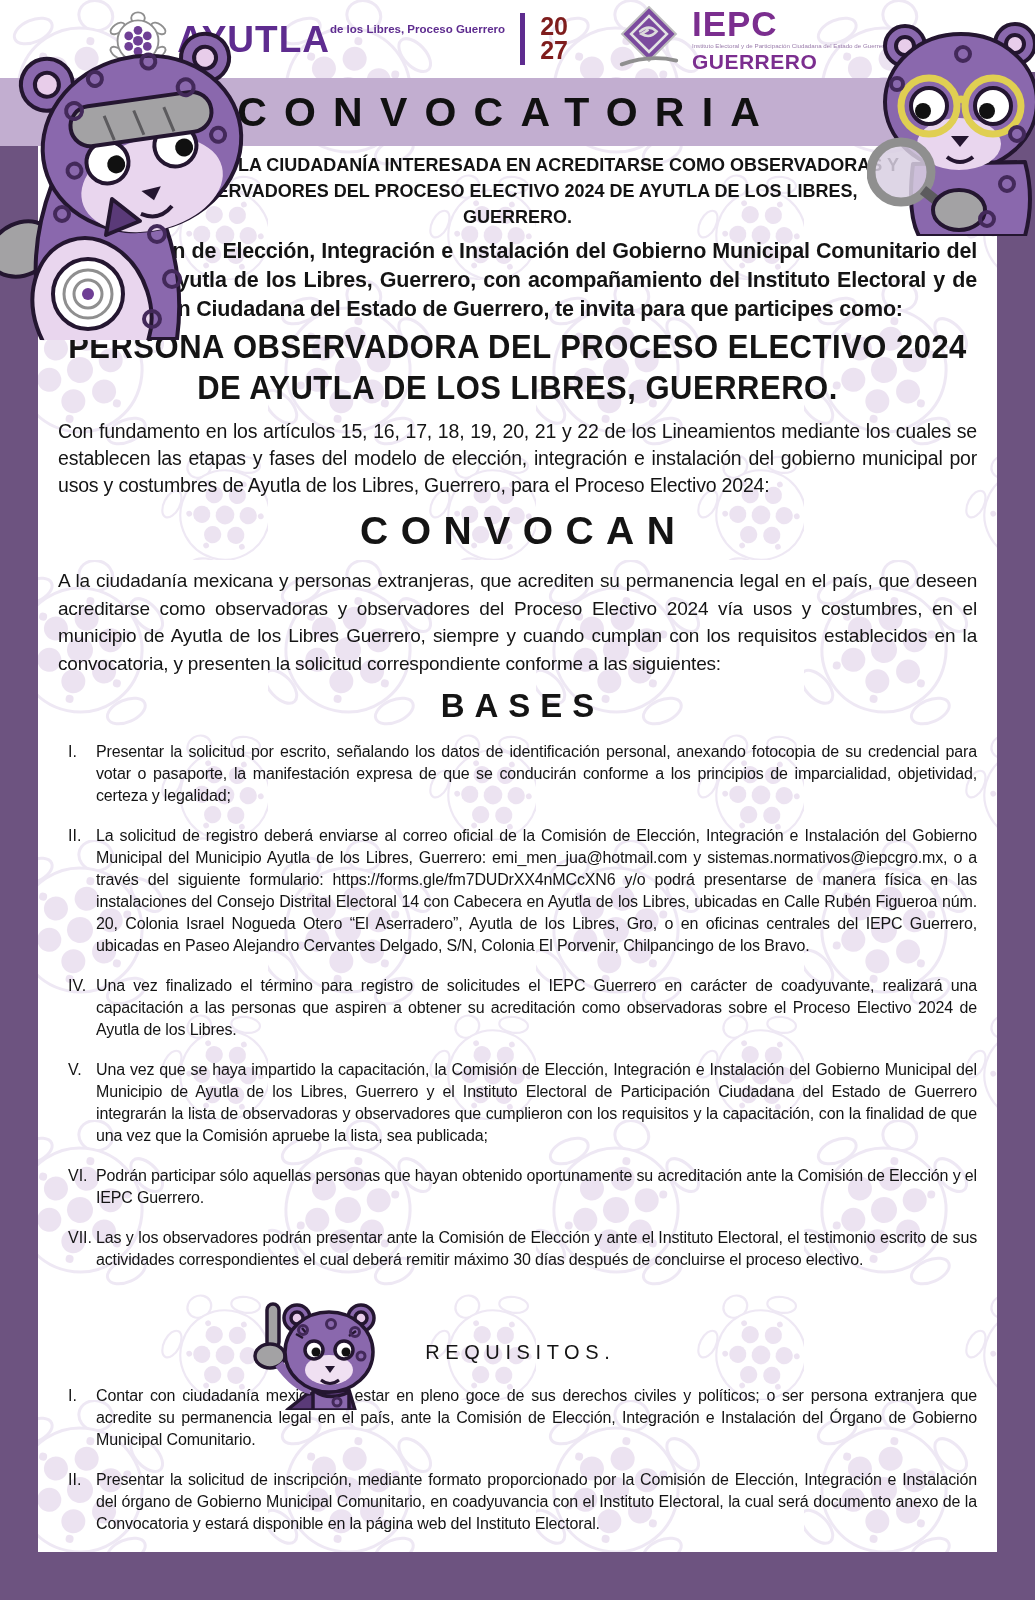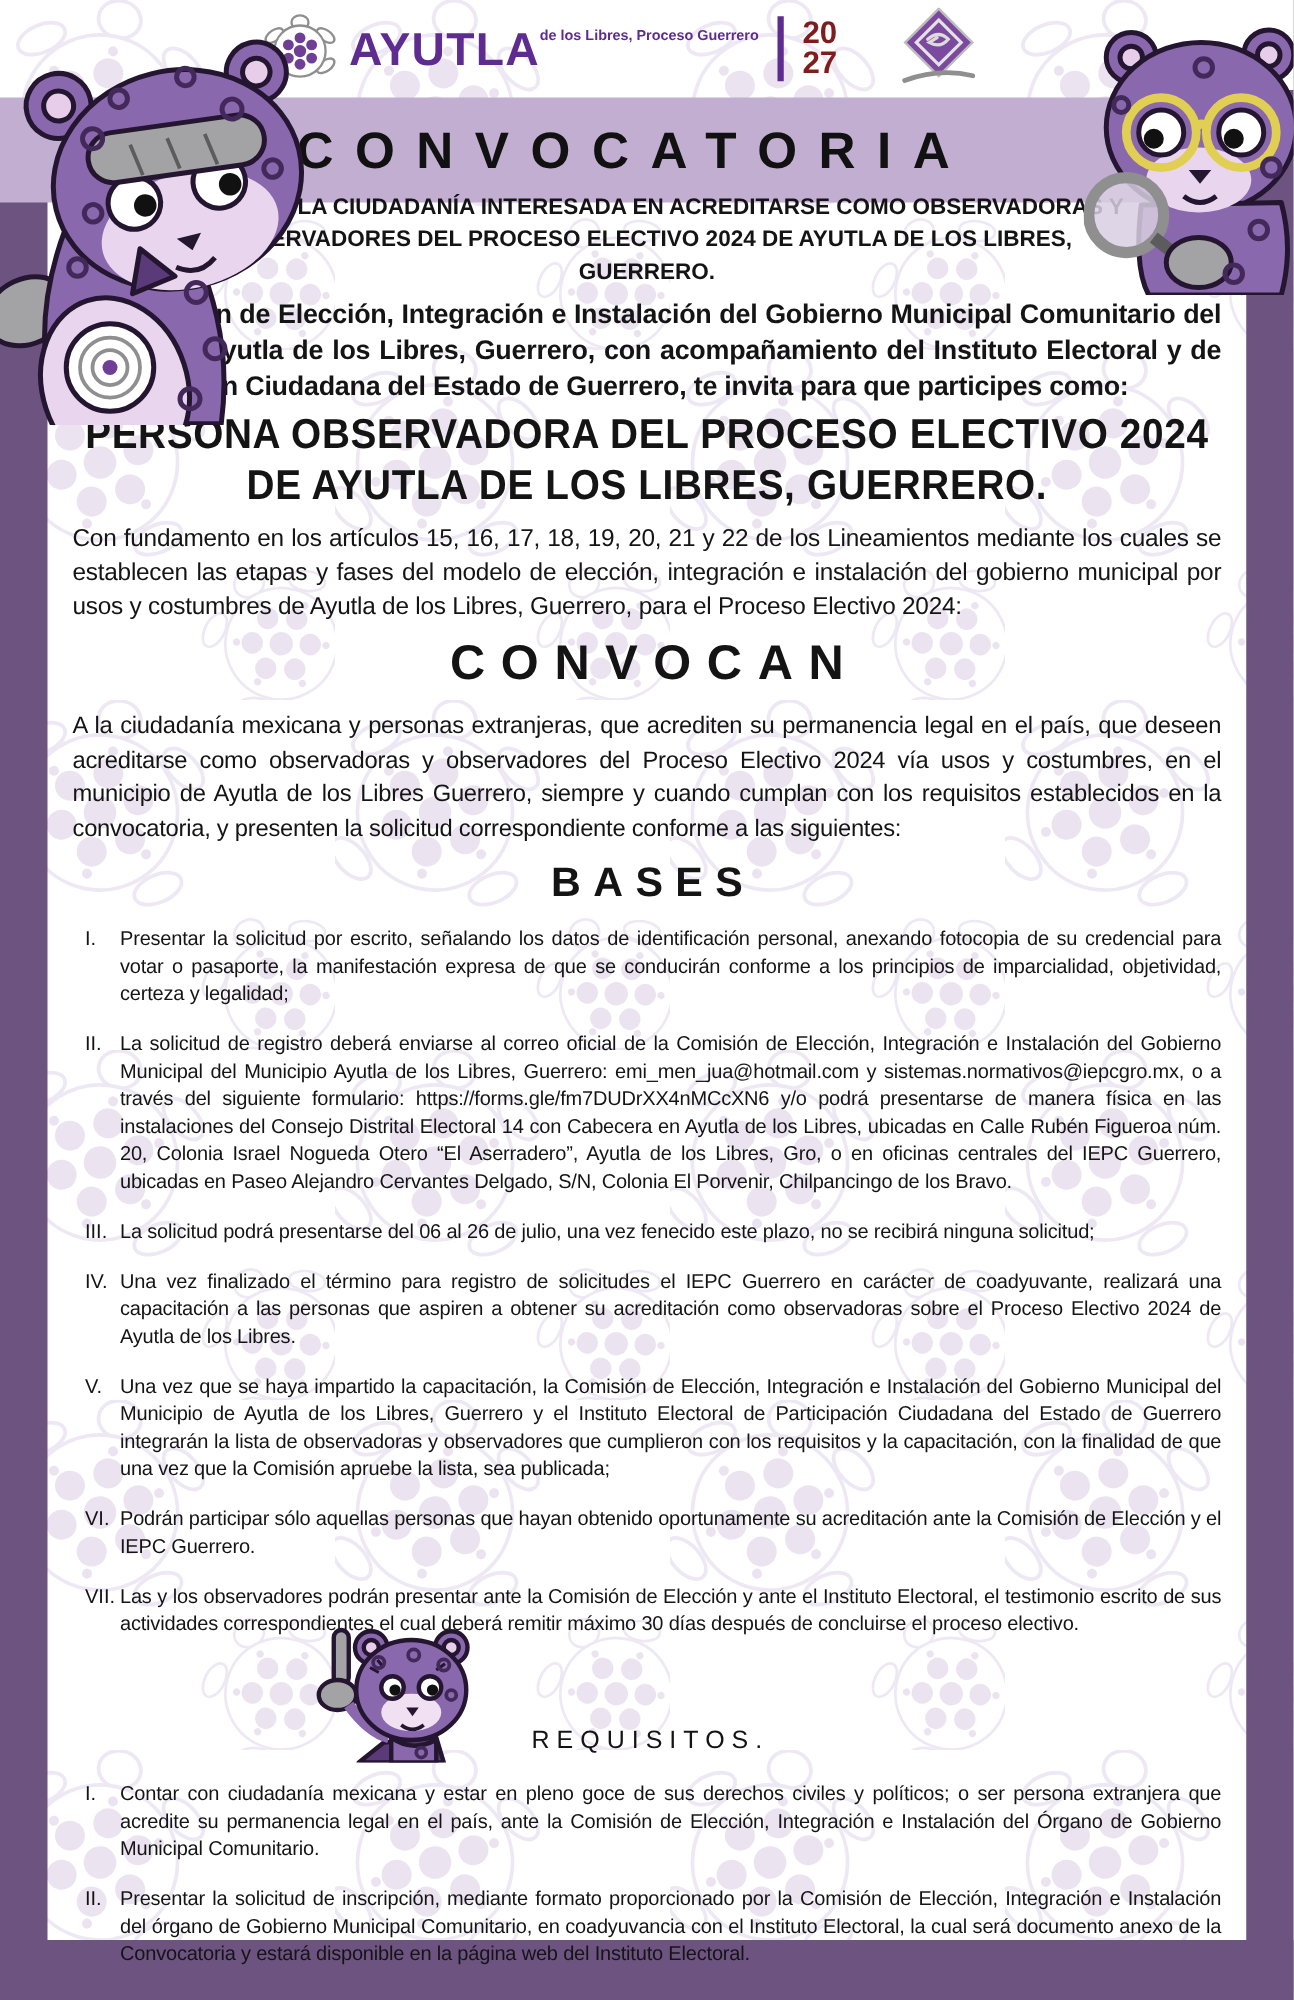--- a/index.html
+++ b/index.html
@@ -19,21 +19,21 @@
   .ayutla-text { display:flex; flex-direction:row; line-height:1; }
   .ayutla-name { font-size:37px; font-weight:800; color:#5e2c8f; letter-spacing:1px; }
   .ayutla-sub  { font-size:11.5px; font-weight:700; color:#5e2c8f; margin-top:3px; }
   .ayutla-bar  { width:5px; height:52px; background:#5e2c8f; margin:0 7px; }
   .ayutla-year { display:flex; flex-direction:column; font-size:25px; font-weight:800; color:#7f1d1d; line-height:0.95; }
   .iepc-text { display:flex; flex-direction:column; line-height:1; }
   .iepc-name { font-size:35px; font-weight:800; color:#7b2e8f; letter-spacing:1px; }
   .iepc-tag  { font-size:6.2px; color:#9a7cab; margin:2px 0; white-space:nowrap; }
   .iepc-region { font-size:21px; font-weight:800; color:#7b2e8f; letter-spacing:0.5px; }
   
-  .band { position:absolute; top:78px; left:0; right:38px; height:84px; background:#c2aed0; z-index:2;
+  .band { position:absolute; top:78px; left:0; right:38px; height:68px; background:#c2aed0; z-index:2;
           display:flex; align-items:center; justify-content:center; }
   .band-title { font-size:41px; font-weight:800; color:#111; letter-spacing:0.42em; padding-left:0.42em; }
   
   .mascot { position:absolute; z-index:4; }
   .mascot-left { left:-8px; top:4px; }
   .mascot-right{ right:-4px; top:14px; }
   .mascot-bottom { left:237px; top:1294px; z-index:3; }
   
   .content { position:relative; z-index:2; padding:152px 58px 0 58px; }
   .banner-text { text-align:center; font-weight:700; font-size:18px; line-height:26px; max-width:790px; margin:0 auto 7px auto; }
@@ -129,20 +129,25 @@
     </div>
     <div class="logo">
       <svg width="70" height="66" viewBox="0 0 110 104">
         <g transform="translate(55 44)">
           <rect x="-30" y="-30" width="60" height="60" transform="rotate(45)" fill="#7b4a9e" stroke="#bdbdbd" stroke-width="3"></rect>
           <rect x="-20" y="-20" width="40" height="40" transform="rotate(45)" fill="none" stroke="#e3e3e3" stroke-width="4"></rect>
           <path d="M -14 -4 q 14 -12 26 0 q -10 12 -24 4 l 10 -6" fill="none" stroke="#dcdcdc" stroke-width="4" stroke-linecap="round"></path>
         </g>
         <path d="M 12 92 q 44 -16 86 -6" fill="none" stroke="#8f8f8f" stroke-width="6" stroke-linecap="round"></path>
       </svg>
+      <div class="iepc-text">
+        <span class="iepc-name">IEPC</span>
+        <span class="iepc-tag">Instituto Electoral y de Participación Ciudadana del Estado de Guerrero</span>
+        <span class="iepc-region">GUERRERO</span>
+      </div>
     </div>
   </div>
 
   <svg class="mascot mascot-left" width="272" height="336" viewBox="0 0 272 336">
     <g stroke="#241630" stroke-width="4" stroke-linejoin="round">
       <ellipse cx="30" cy="245" rx="34" ry="26" fill="#a3a2a4" transform="rotate(-25 30 245)"></ellipse>
       <path d="M 60 180 Q 30 260 55 335 L 185 335 Q 195 260 160 190 Z" fill="#8a68ad"></path>
       <ellipse cx="100" cy="305" rx="58" ry="72" fill="#e9d6ee" transform="rotate(-18 100 305)"></ellipse>
       <g transform="rotate(-14 148 140)">
         <circle cx="72" cy="60" r="26" fill="#8a68ad"></circle>
@@ -232,24 +237,20 @@
   <li class="row">
     <span class="num">I.</span>
     <span class="txt">Presentar la solicitud por escrito, señalando los datos de identificación personal, anexando fotocopia de su credencial para votar o pasaporte, la manifestación expresa de que se conducirán conforme a los principios de imparcialidad, objetividad, certeza y legalidad;</span>
   </li>
 
   <li class="row">
     <span class="num">II.</span>
     <span class="txt">La solicitud de registro deberá enviarse al correo oficial de la Comisión de Elección, Integración e Instalación del Gobierno Municipal del Municipio Ayutla de los Libres, Guerrero: emi_men_jua@hotmail.com y sistemas.normativos@iepcgro.mx, o a través del siguiente formulario: https://forms.gle/fm7DUDrXX4nMCcXN6  y/o podrá presentarse de manera física en las instalaciones del Consejo Distrital Electoral 14 con Cabecera en Ayutla de los Libres, ubicadas en Calle Rubén Figueroa núm. 20, Colonia Israel Nogueda Otero “El Aserradero”, Ayutla de los Libres, Gro, o en oficinas centrales del IEPC Guerrero, ubicadas en Paseo Alejandro Cervantes Delgado, S/N, Colonia El Porvenir, Chilpancingo de los Bravo.</span>
   </li>
 
-  <li class="row">
-    <span class="num">III.</span>
-    <span class="txt">La solicitud podrá presentarse del 06 al 26 de julio, una vez fenecido este plazo, no se recibirá ninguna solicitud;</span>
-  </li>
 
   <li class="row">
     <span class="num">IV.</span>
     <span class="txt">Una vez finalizado el término para registro de solicitudes el IEPC Guerrero en carácter de coadyuvante, realizará una capacitación a las personas que aspiren a obtener su acreditación como observadoras sobre el Proceso Electivo 2024 de Ayutla de los Libres.</span>
   </li>
 
   <li class="row">
     <span class="num">V.</span>
     <span class="txt">Una vez que se haya impartido la capacitación, la Comisión de Elección, Integración e Instalación del Gobierno Municipal del Municipio de Ayutla de los Libres, Guerrero y el Instituto Electoral de Participación Ciudadana del Estado de Guerrero integrarán la lista de observadoras y observadores que cumplieron con los requisitos y la capacitación, con la finalidad de que una vez que la Comisión apruebe la lista, sea publicada;</span>
   </li>

